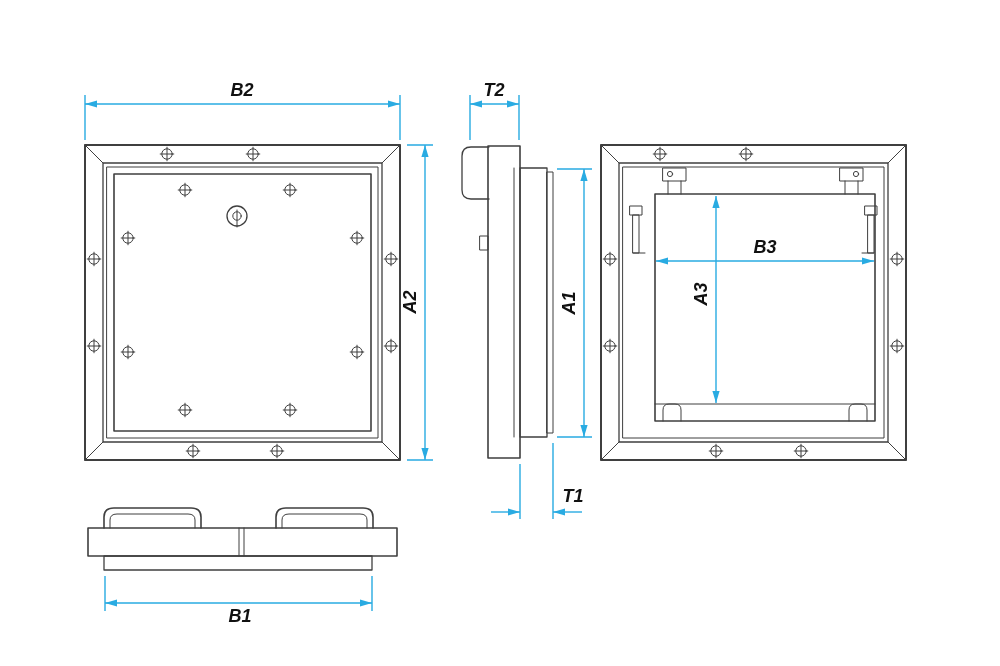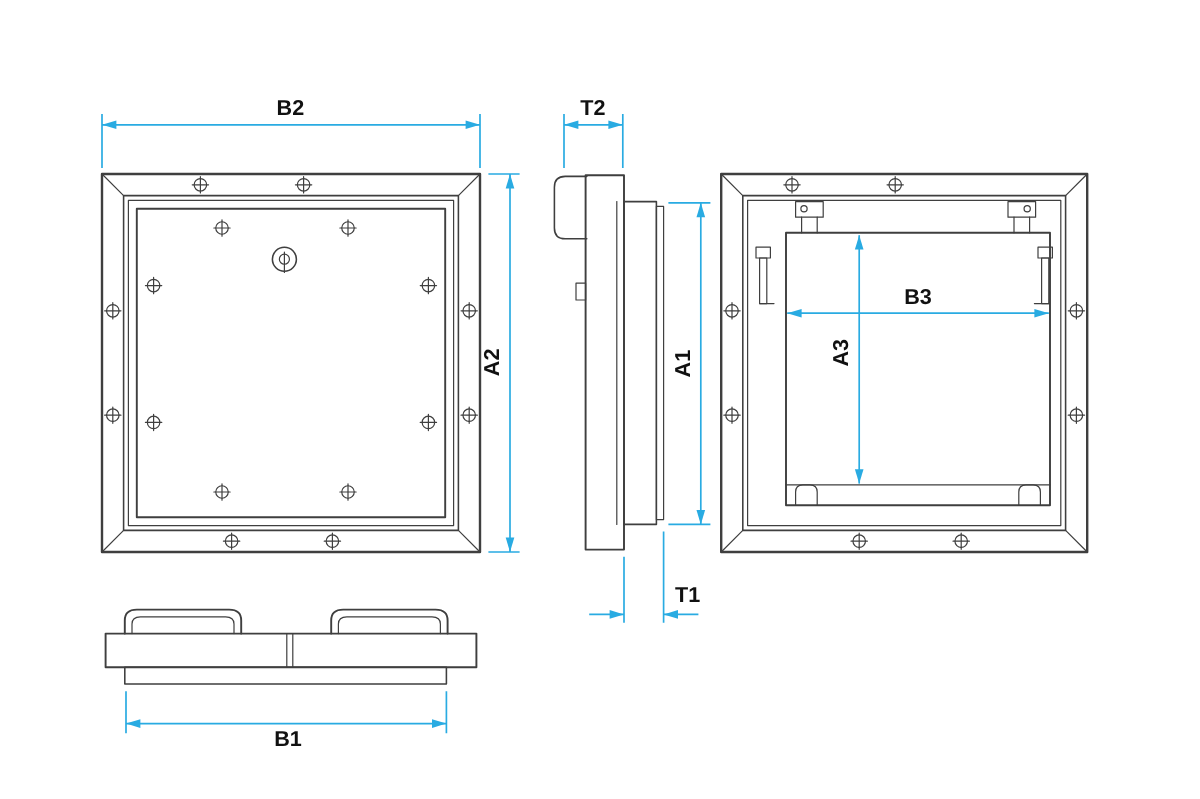--- a/index.html
+++ b/index.html
@@ -1,16 +1,16 @@
 <!DOCTYPE html>
 <html style="--background: #ffffff; --line: #3f3f3f; --dimension: #29abe2; --label: #111111;"><head>
 <meta charset="utf-8">
 <style>
   html,body{margin:0;padding:0;background:#fff;}
-  .stage{width:1000px;height:666px;background:var(--background,#ffffff);overflow:hidden;}
+  .stage{width:1000px;height:666px;background:var(--background,#ffffff);overflow:hidden;font-style:italic;}
   svg{display:block;}
   .line{fill:none;stroke:var(--line,#3f3f3f);stroke-width:1.3;stroke-linecap:round;stroke-linejoin:round;}
   .thin{stroke-width:1;}
   .w15{stroke-width:1.6;}
   .w2{stroke-width:2;}
   .dim{fill:none;stroke:var(--dimension,#29abe2);stroke-width:1.4;}
   .dim-fill{fill:var(--dimension,#29abe2);stroke:none;}
   .lbl{fill:var(--label,#111111);font-family:"Liberation Sans",sans-serif;font-weight:bold;font-size:18px;}
 </style>
 </head>

